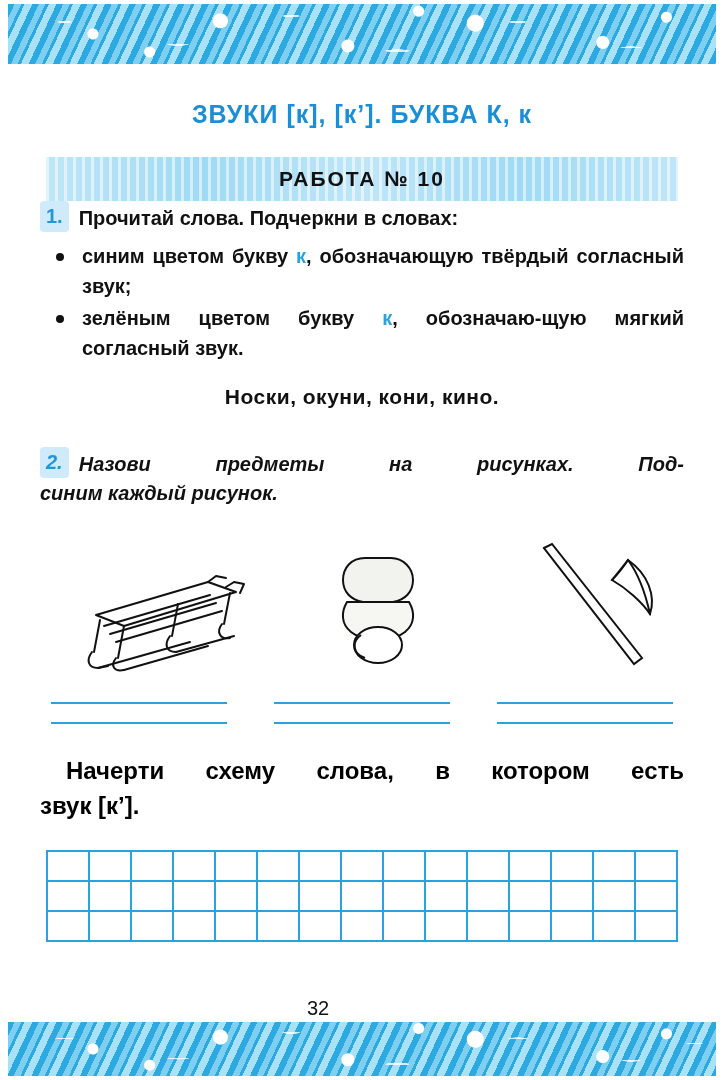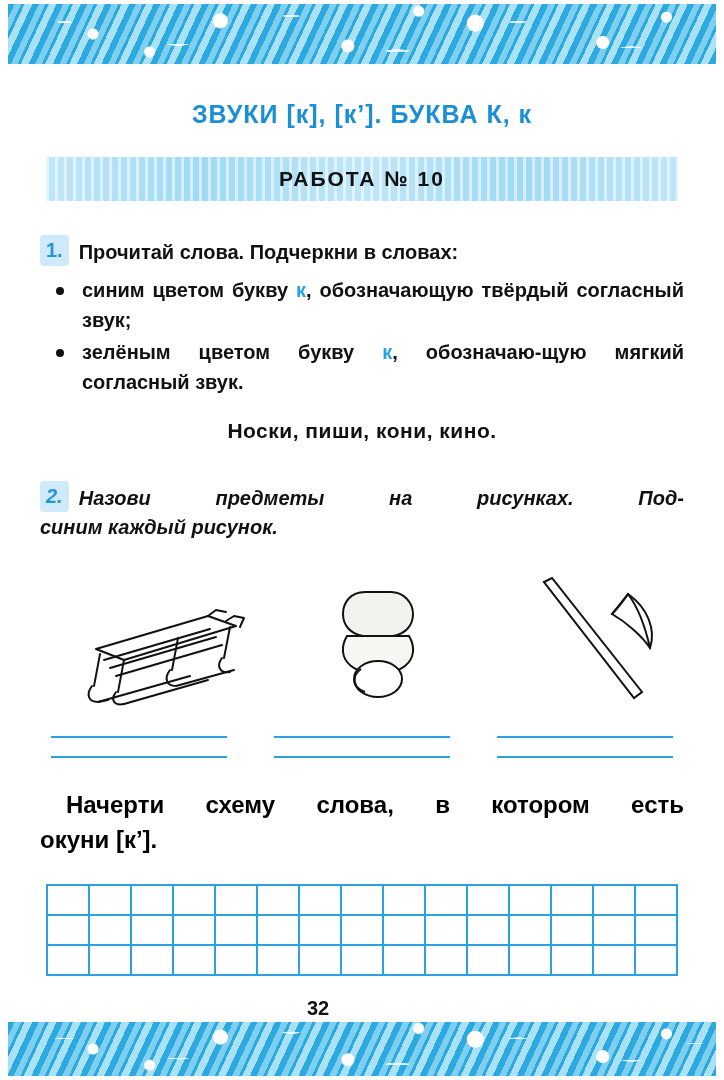--- a/index.html
+++ b/index.html
@@ -105,21 +105,21 @@
     color: #111;
     font-size: 21px;
     font-weight: bold;
     letter-spacing: 2px;
   }
 
   .task {
     margin: 0 40px;
     color: #111;
   }
-  .task-1 { margin-top: 34px; }
+  .task-1 { }
   .task-2 { margin-top: 38px; font-style: italic; }
 
   .num-badge {
     display: inline-block;
     color: #2196d8;
     font-weight: bold;
     font-size: 20px;
     background: #cfeafa;
     border-radius: 4px;
     padding: 1px 6px;
@@ -221,21 +221,21 @@
     border-bottom: 2px solid #29a3e0;
   }
 
   .page-number {
     position: absolute;
     bottom: -2px;
     left: 0;
     width: 636px;
     text-align: center;
     font-size: 20px;
-    font-weight: bold;
+    font-weight: normal;
     color: #111;
   }
 </style>
 </head>
 <body>
 
 <div class="border-band border-top">
   <div class="band-inner"></div>
   <div class="band-edge-top"></div>
   <div class="band-edge-bottom"></div>
@@ -250,21 +250,21 @@
   </div>
 
   <div class="task task-1">
     <div class="task-line">
       <span class="num-badge">1.</span><span>Прочитай слова. Подчеркни в словах:</span>
     </div>
     <ul class="bullets">
       <li><span>синим цветом букву </span><span class="blue-letter">к</span><span>, обозначающую твёрдый согласный звук;</span></li>
       <li><span>зелёным цветом букву </span><span class="blue-letter">к</span><span>, обозначаю-щую мягкий согласный звук.</span></li>
     </ul>
-    <div class="words-line">Носки, пиши, кони, кино.</div>
+    <div class="words-line">Носки, окуни, кони, кино.</div>
   </div>
 
   <div class="task task-2">
     <div class="task-line justify">
       <span class="num-badge">2.</span><span>Назови предметы на рисунках. Под-</span>
     </div>
     <div class="task-line">синим каждый рисунок.</div>
   </div>
 
   <div class="pictures">
@@ -314,21 +314,21 @@
   </div>
 
   <div class="answer-lines">
     <div class="answer-line"></div>
     <div class="answer-line"></div>
     <div class="answer-line"></div>
   </div>
 
   <div class="sub-task">
     <div class="l1">Начерти схему слова, в котором есть</div>
-    <div class="l2">окуни [к’].</div>
+    <div class="l2">звук [к’].</div>
   </div>
 
   <div class="grid" id="scheme-grid">
       <div class="grid-cell"></div>
       <div class="grid-cell"></div>
       <div class="grid-cell"></div>
       <div class="grid-cell"></div>
       <div class="grid-cell"></div>
       <div class="grid-cell"></div>
       <div class="grid-cell"></div>

